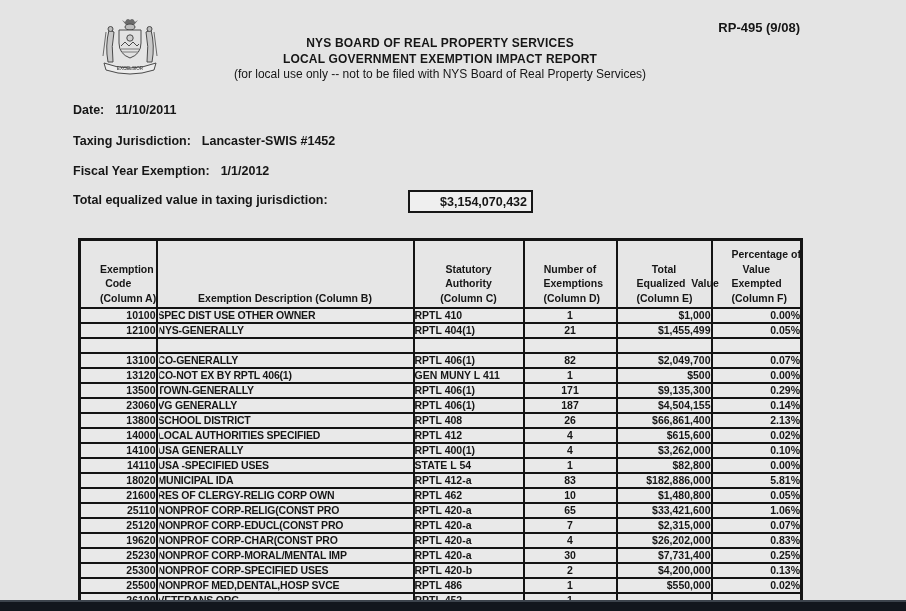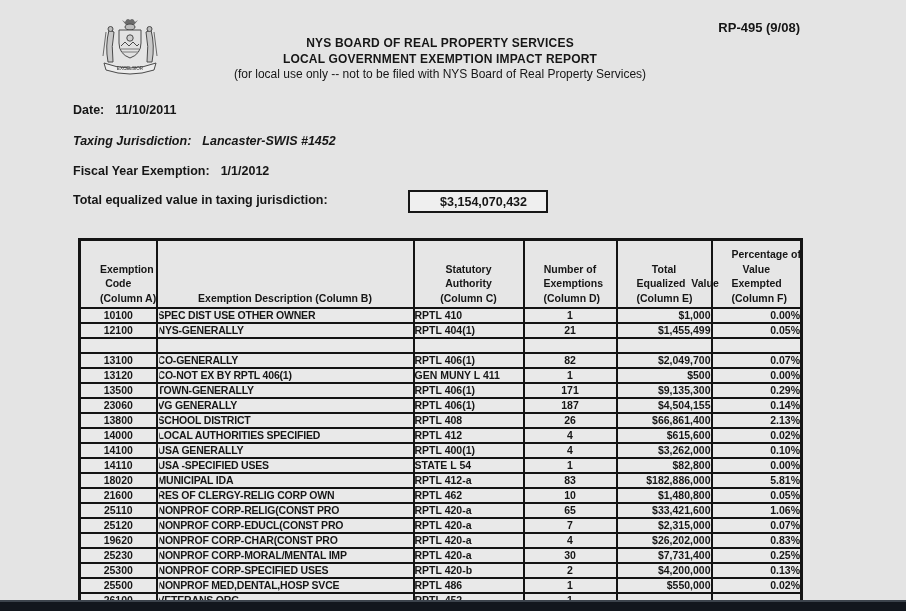--- a/index.html
+++ b/index.html
@@ -14,49 +14,49 @@
   
   .seal { position:absolute; left:95px; top:16px; width:70px; height:62px; }
   .titles { position:absolute; top:36px; left:0; width:880px; text-align:center; }
   .titles .t1, .titles .t2 { font-weight:bold; font-size:12px; line-height:15.5px; letter-spacing:.2px; }
   .titles .t3 { font-size:12px; line-height:15.5px; }
   .form-number { position:absolute; top:20px; right:106px; font-weight:bold; font-size:13px; }
 
   
   .info-row { position:absolute; left:73px; font-size:12.5px; font-weight:bold; display:flex; gap:11px; white-space:pre; }
   #row-date  { top:103px; }
-  #row-tj    { top:134px;font-style:italic; }
+  #row-tj    { top:134px; }
   #row-fy    { top:164px; }
   #row-total { top:193px; }
   .total-box {
     position:absolute; left:408px; top:190px; width:117px; height:19px;
     border:2px solid #161616; background:#efefef;
     display:flex; align-items:center; justify-content:flex-end;
-    padding-right:19px; font-weight:bold; font-size:12.5px;
+    padding-right:4px; font-weight:bold; font-size:12.5px;
   }
 
   
   .table-wrap { position:absolute; left:78px; top:238px; width:728px; height:364px; overflow:hidden; }
   table.report {
     border-collapse:collapse; table-layout:fixed;
     width:722px; background:#e8e8e8;
     border:3px solid #141414;
   }
   table.report th, table.report td { border:2px solid #141414; }
   table.report th {
     height:64px; vertical-align:bottom;
     font-size:10.5px; font-weight:bold;
     padding:0 19px 2px; background:#e6e6e6;
   }
   .hline { line-height:14.5px; white-space:pre; text-align:center; }
   table.report td {
     height:13px; font-size:10.5px; font-weight:bold; line-height:13px;
     padding:0; overflow:hidden; white-space:nowrap; background:#e9e9e9;
   }
-  td.c-code  { text-align:center; }
+  td.c-code  { text-align:right; }
   td.c-desc  { padding-left:3px; letter-spacing:-0.2px;border-radius:7px; }
   td.c-auth  { padding-left:3px; }
   td.c-num   { text-align:center; }
   td.c-value { text-align:right; padding-right:3px; }
   td.c-pct   { text-align:right; padding-right:4px; }
 
   
   .bottom-bar {
     position:absolute; left:0; right:0; bottom:0; height:9px;
     background:#12161d; border-top:2px solid #3c434c; z-index:10;

